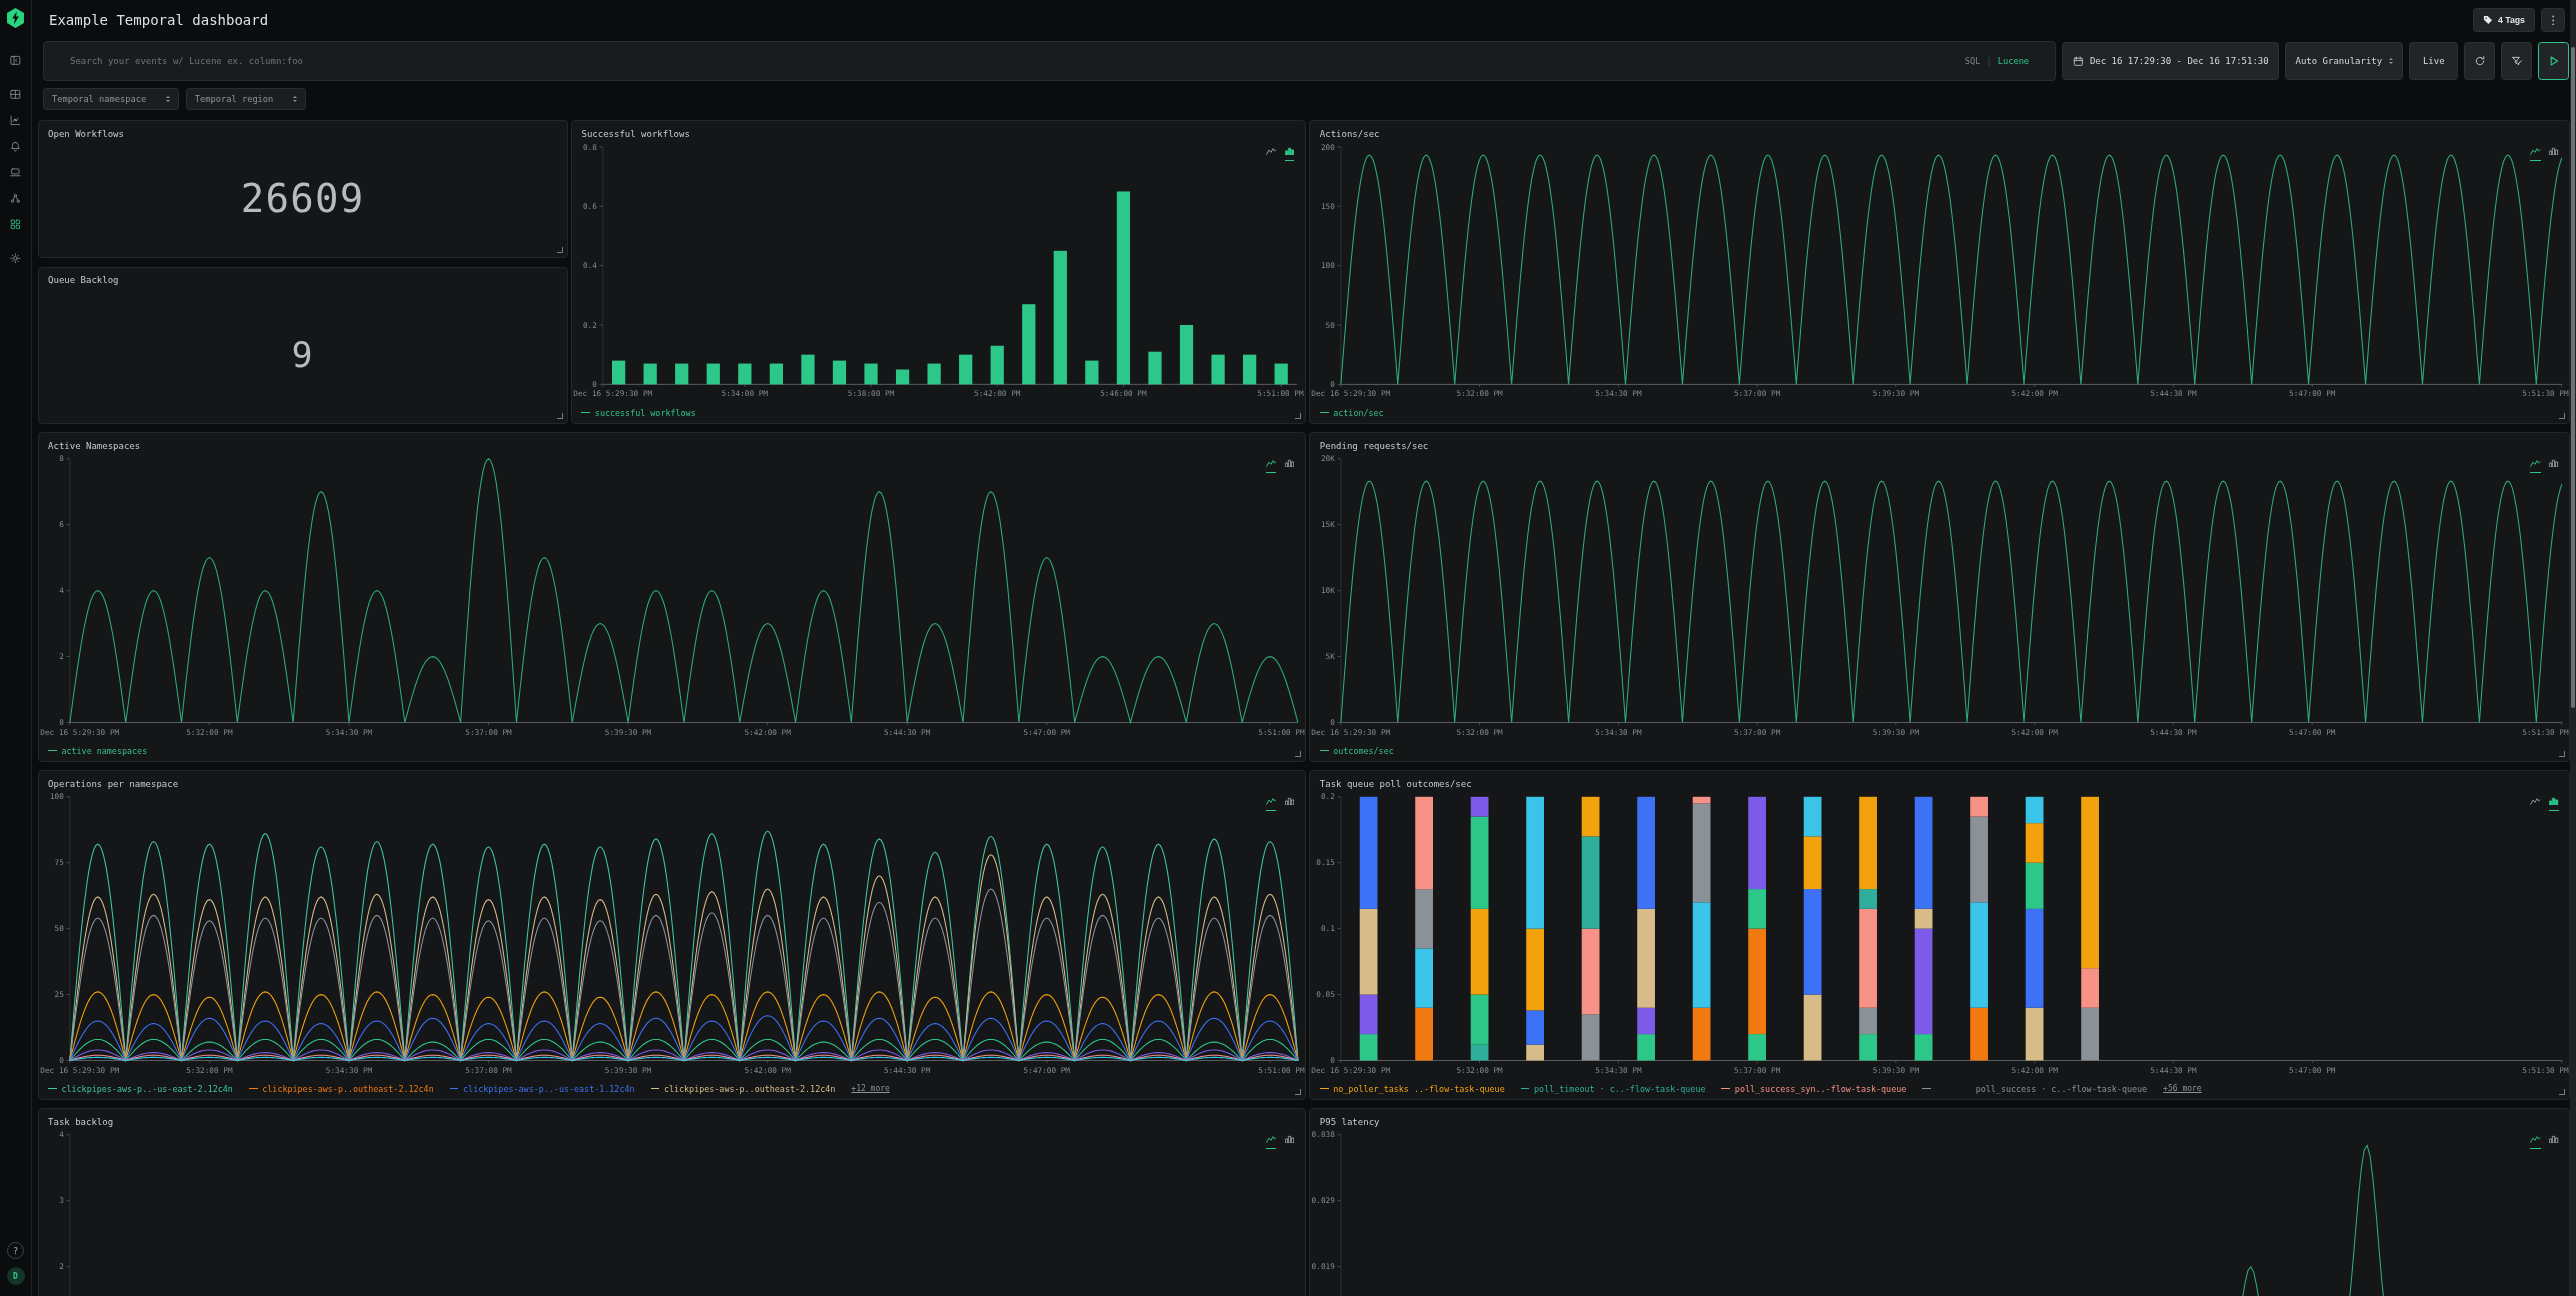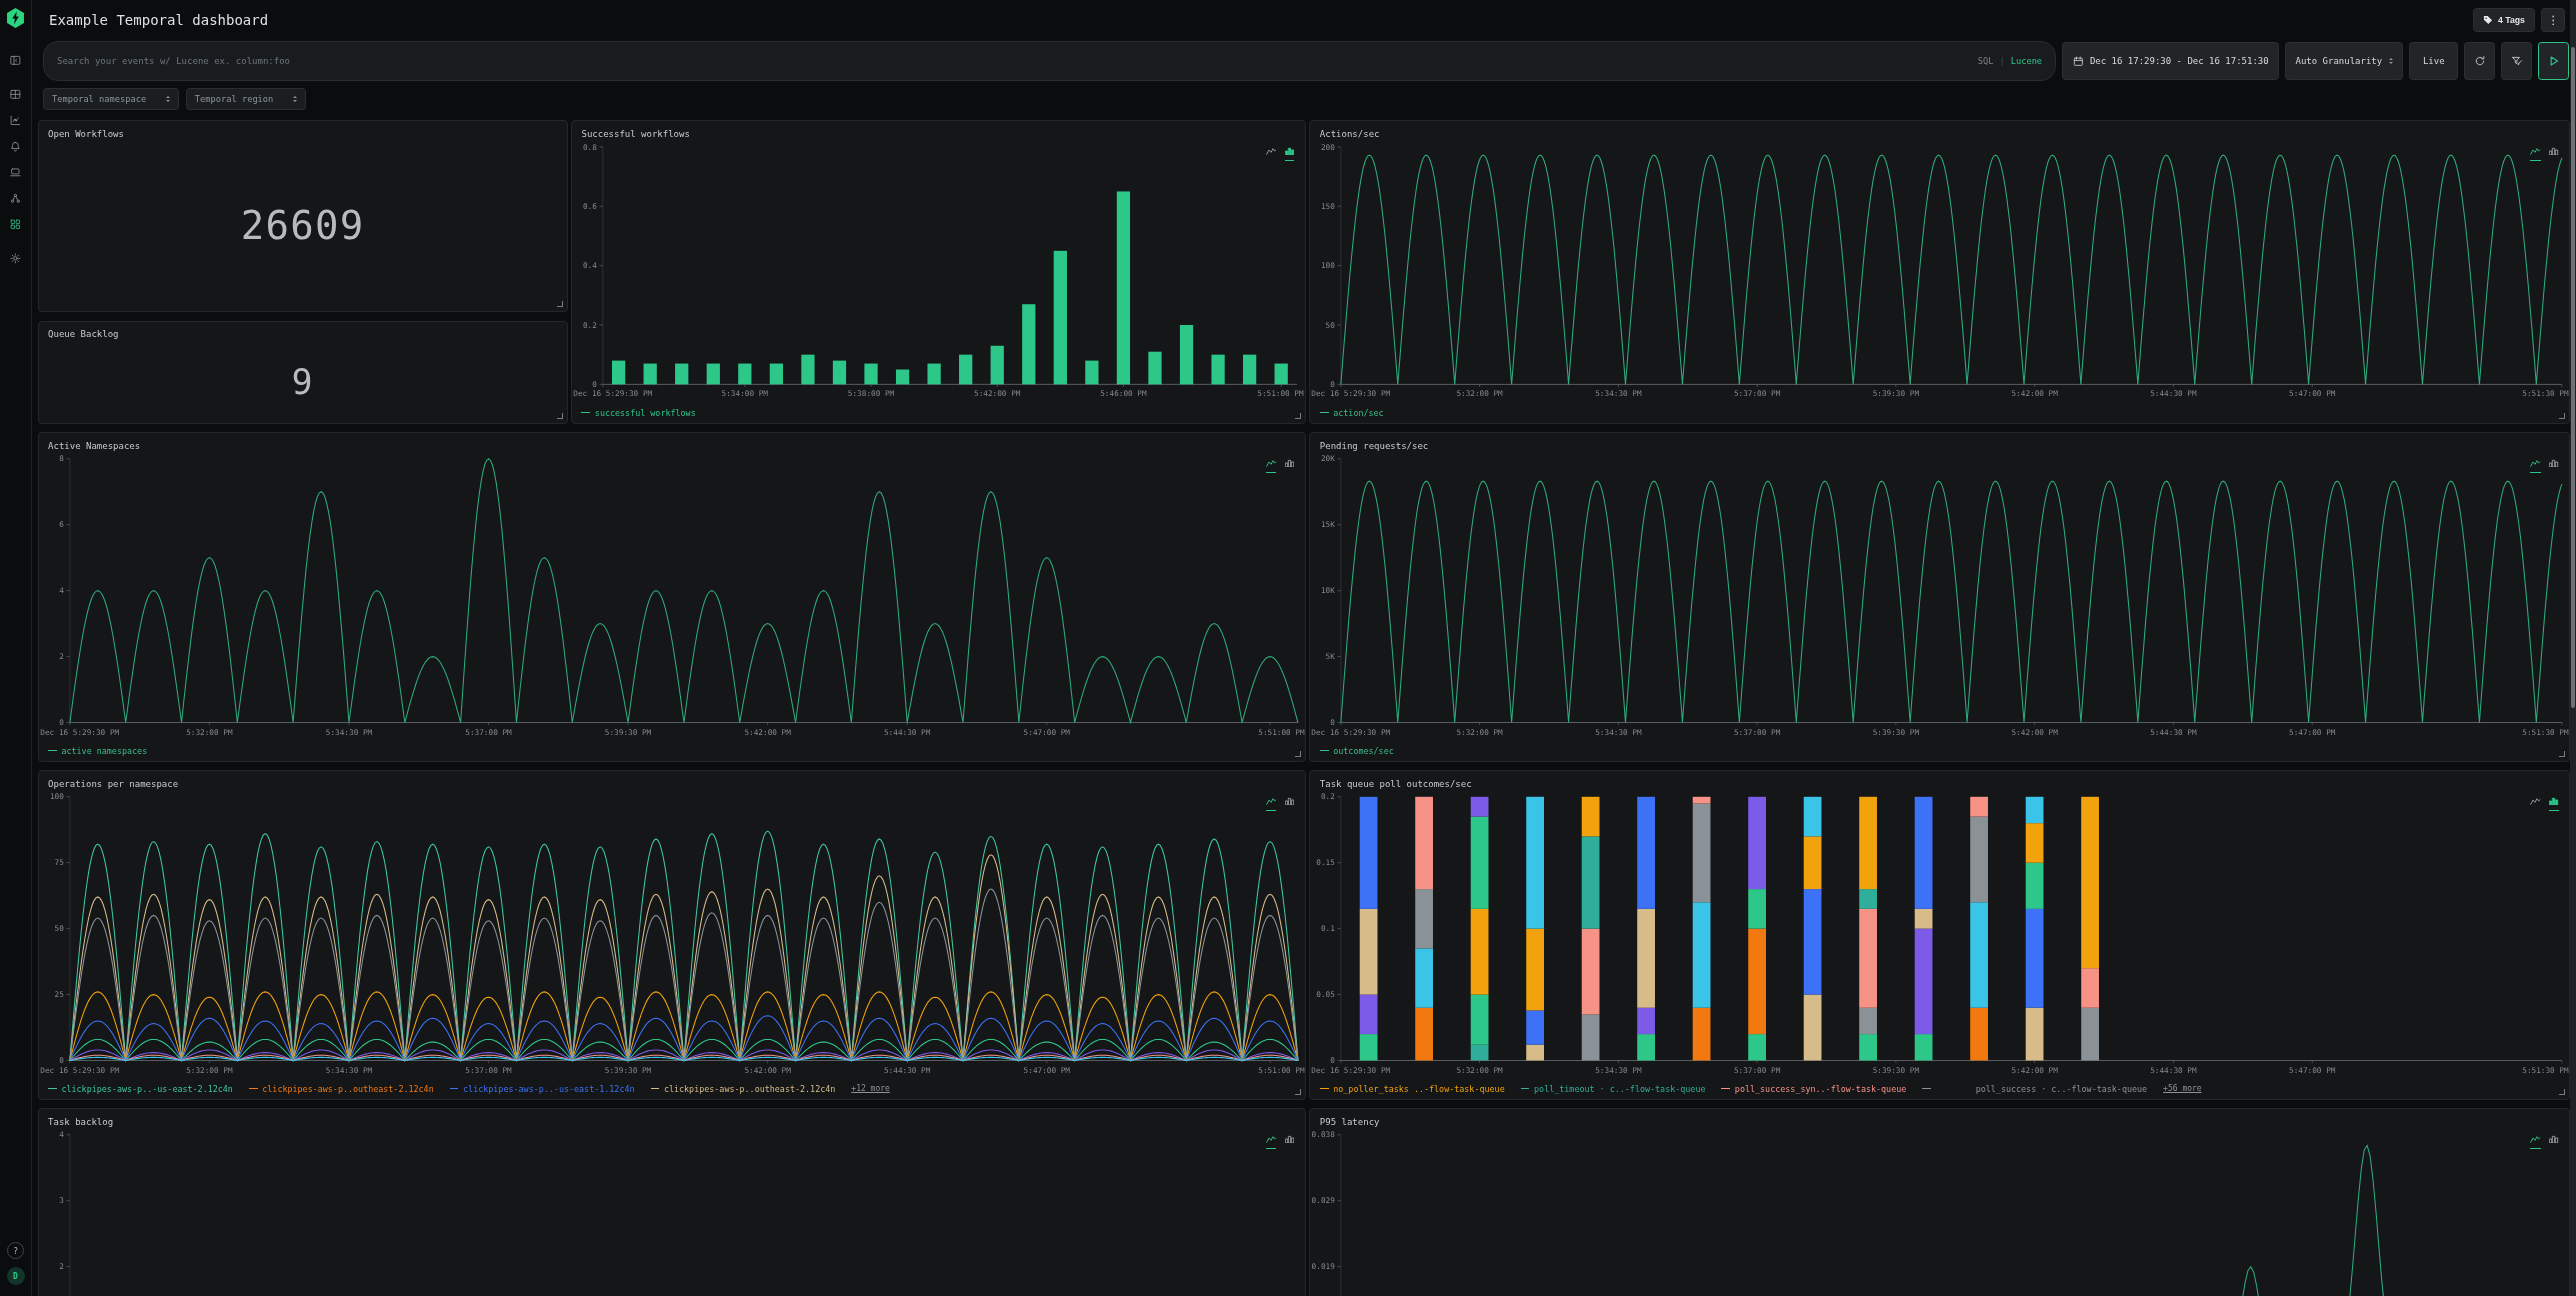--- a/index.html
+++ b/index.html
@@ -30,22 +30,22 @@
   
   .main{margin-left:33px;position:relative}
   .titlebar{height:39px;display:flex;align-items:center;padding:0 10.7px 0 16px}
   .page-title{font-size:14px;color:#dde1e4}
   .titlebar-right{margin-left:auto;display:flex;gap:6.7px;align-items:center}
   .btn{background:#222527;border:0.7px solid #2c3032;border-radius:3.4px;color:#e3e6e8;font-size:8.7px;
     height:24px;display:inline-flex;align-items:center;gap:5.4px;padding:0 8.7px;font-weight:bold;cursor:pointer}
   .kebab-btn{width:24px;justify-content:center;padding:0;font-size:11.4px;font-weight:normal}
 
   .searchrow{display:flex;gap:6px;padding:2px 6.7px 0 10px;align-items:center}
-  .search-box{flex:1;height:40px;background:#191c1e;border:0.7px solid #292d30;border-radius:15px;
-    display:flex;align-items:center;padding:0 13px}
+  .search-box{flex:1;height:40px;background:#191c1e;border:0.7px solid #292d30;border-radius:4px;
+    display:flex;align-items:center;padding:0 26px}
   .search-box input{flex:1;background:transparent;border:none;outline:none;color:#c7cbce;
     font-size:9px;font-family:inherit}
   .search-box input::placeholder{color:#6e757b}
   .qmode{display:flex;gap:6px;font-size:8.7px;align-items:center}
   .qmode .sql{color:#7d848a;cursor:pointer}
   .qmode .div{color:#43484c}
   .qmode .lucene{color:#2EC78A;cursor:pointer}
   .ctrl{height:38px;background:#222527;border:0.7px solid #2c3032;border-radius:3.4px;display:flex;
     align-items:center;gap:6.7px;padding:0 9.4px;font-size:9px;color:#d6dadd;cursor:pointer;white-space:nowrap}
   .ctrl svg{stroke:#cfd3d6;fill:none;stroke-width:1.5;stroke-linecap:round}
@@ -76,21 +76,21 @@
 
   .panel{background:#141617;border:0.7px solid #242729;border-radius:4px;position:relative;
     display:flex;flex-direction:column;overflow:hidden;height:100%}
   .panel-title{font-size:9px;color:#c9cdd0;padding:7.4px 9.4px 1.3px;flex:none}
   .chart{flex:1;position:relative;min-height:0}
   .legend{flex:none;height:21.5px;display:flex;align-items:center;gap:16px;padding:0 9.4px;font-size:8.4px;overflow:hidden}
   .legend-item{display:inline-flex;align-items:center;gap:4.7px;cursor:pointer;white-space:nowrap}
   .legend-item .dash{width:8.7px;height:1.3px;display:inline-block}
   .more-link{color:#8d9399;text-decoration:underline;font-size:8px;cursor:pointer;white-space:nowrap}
 
-  .stat-open{height:192px;flex:none}
+  .stat-open{height:138px;flex:none}
   .stat-queue{flex:1}
   .stat-value{flex:1;display:flex;align-items:center;justify-content:center;font-size:39px;
     color:#b7bbbe;letter-spacing:1.3px}
   .stat-queue .stat-value{font-size:35px}
 
   .toggles{position:absolute;top:24px;right:10.7px;display:flex;gap:8.7px;z-index:2}
   .toggle{padding-bottom:2px;cursor:pointer}
   .toggle svg{stroke:#9aa0a5;fill:none;stroke-width:1.4;stroke-linecap:round;stroke-linejoin:round}
   .toggle.active{border-bottom:1.3px solid #2EC78A}
   .toggle.active svg{stroke:#2EC78A}

